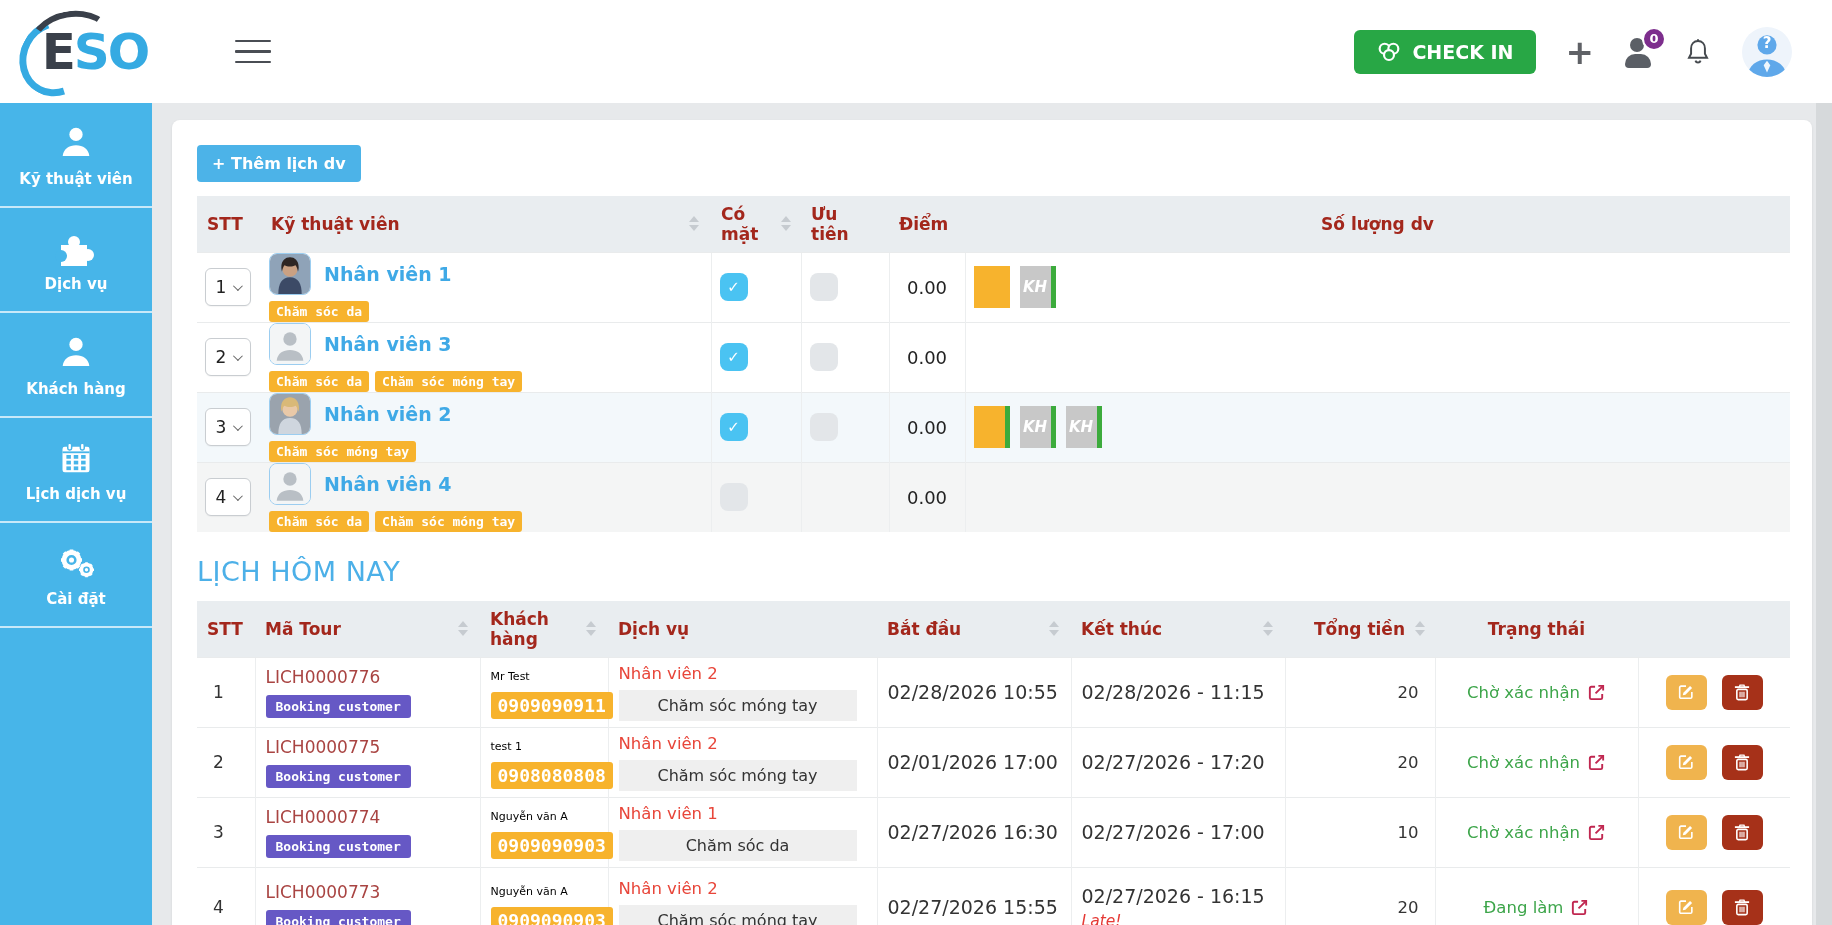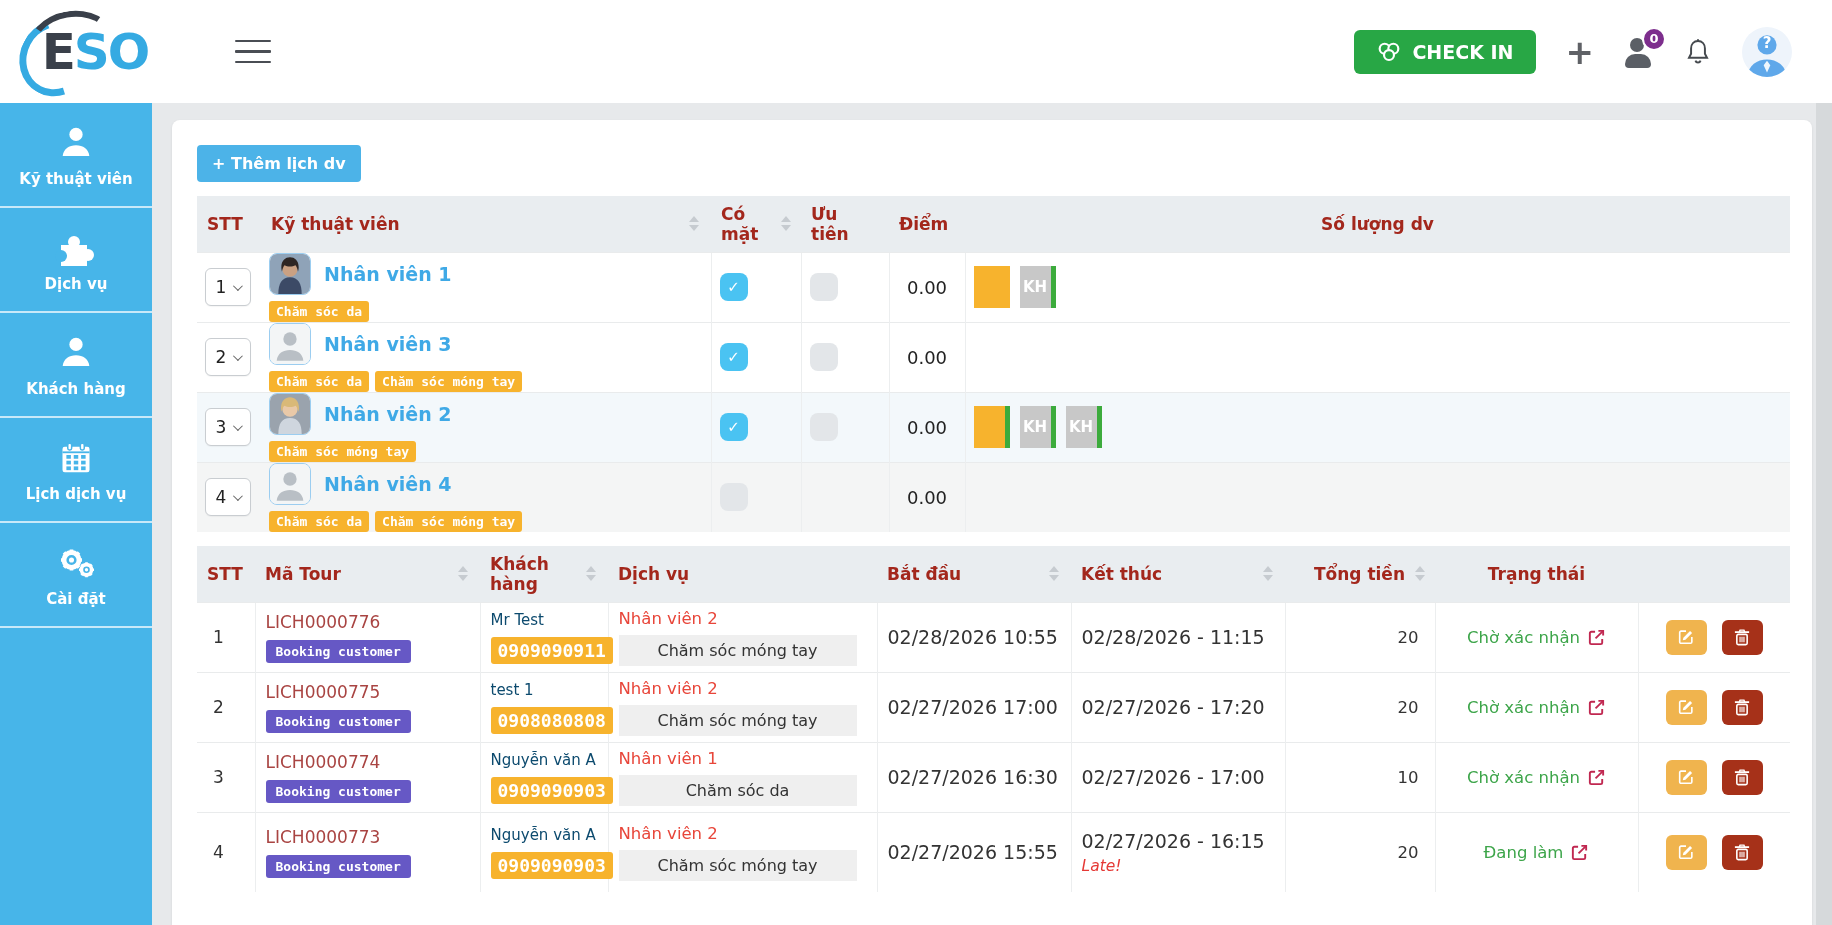--- a/index.html
+++ b/index.html
@@ -69,32 +69,32 @@
   .skill-row { margin-top:6px; display:flex; gap:6px; }
   .skill-badge { background:#f7b32d; color:#fff; font-family:"DejaVu Sans Mono",monospace; font-weight:bold; font-size:13px; padding:3px 7px; border-radius:3px; white-space:nowrap; }
   .cb { width:28px; height:28px; border-radius:8px; background:#e3e6e9; cursor:pointer; display:flex; align-items:center; justify-content:center; }
   .cb.checked { background:#4ac3f2; }
   .cb.checked::after { content:"✓"; color:#fff; font-size:15px; font-weight:bold; }
   .c-score { text-align:center; font-size:18px; color:#222; }
   .blocks { display:flex; gap:10px; }
   .block { width:36px; height:42px; display:flex; align-items:center; justify-content:center; cursor:pointer; }
   .block.orange { background:#f7b32d; }
   .block.kh { background:#c8c8c8; color:#fff; font-weight:bold; font-size:15px; }
-  .block.green-edge { border-right:5px solid #3cab3c; }
+  .block.green-edge { border-right:5px solid #3cab3c;font-style:italic; }
 
   
   .today-title { margin-top:24px; color:#4cb0e8; font-size:27px; font-weight:normal; letter-spacing:.5px; }
   .sched-table { margin-top:14px; }
   .sched-table tbody td { border-top:1px solid #e9ebec; height:66px; vertical-align:middle; padding:6px 10px; }
   .sched-table tbody td.bl { border-left:1px solid #eceeef; }
   .sched-table tr.tall td { height:80px; }
   .c-stt2 { font-size:17px; color:#333; padding-left:16px !important; }
   .code-link { color:#a94442; font-size:17px; text-decoration:none; cursor:pointer; display:inline-block; }
   .type-badge { display:inline-block; margin-top:8px; background:#6658c5; color:#fff; font-family:"DejaVu Sans Mono",monospace; font-weight:bold; font-size:13px; padding:4px 10px; border-radius:3px; }
-  .cust-name { font-size:15px; color:#0c4a6e;margin-top:17px; }
+  .cust-name { font-size:11px; color:#000000;margin-top:17px; }
   .phone-badge { display:inline-block; margin-top:8px; background:#f7b32d; color:#fff; font-family:"DejaVu Sans Mono",monospace; font-weight:bold; font-size:18px; padding:3px 7px; border-radius:3px; }
   .svc-tech { color:#e8463a; font-size:16.5px; }
   .svc-box { margin-top:7px; background:#efefef; color:#333; font-size:16px; text-align:center; padding:6px 10px; width:96%; }
   .dt { font-size:19px; color:#333; }
   .late-note { color:#e53935; font-style:italic; font-size:15.5px; margin-top:5px; }
   .c-total { text-align:right; font-size:16.5px; color:#333; padding-right:16px !important; }
   .c-status { text-align:center; }
   .status-inner { display:inline-flex; align-items:center; gap:7px; }
   .status-text { color:#3da54a; font-size:16.5px; }
   .ext-icon { display:inline-flex; cursor:pointer; }
@@ -416,20 +416,21 @@
                 <div class="cb"></div>
               </td>
             <td class="bl"></td>
             <td class="bl c-score">0.00</td>
             <td class="bl"></td>
           </tr>
         </tbody>
       </table>
 
       
+      <h2 class="today-title">LỊCH HÔM NAY</h2>
 
       <table class="sched-table">
         <colgroup>
             <col style="width:58px">
             <col style="width:225px">
             <col style="width:128px">
             <col style="width:269px">
             <col style="width:194px">
             <col style="width:214px">
             <col style="width:150px">
@@ -535,21 +536,21 @@
                       <path d="M6.8 9.8v6M9 9.8v6M11.2 9.8v6" stroke="#fff" stroke-width="1.3"></path>
                     </svg>
                   </button>
                 </span></td>
           </tr>
           <tr>
             <td class="c-stt2">2</td>
             <td class="bl"><a class="code-link">LICH0000775</a><br><span class="type-badge">Booking customer</span></td>
             <td class="bl"><span class="cust-name">test 1</span><br><span class="phone-badge">0908080808</span></td>
             <td class="bl"><span class="svc-tech">Nhân viên 2</span><div class="svc-box">Chăm sóc móng tay</div></td>
-            <td class="bl dt">02/27/2026 17:00</td>
+            <td class="bl dt">02/01/2026 17:00</td>
             <td class="bl dt">02/27/2026 - 17:20</td>
             <td class="bl c-total">20</td>
             <td class="bl c-status"><span class="status-inner">
                   <span class="status-text">Chờ xác nhận</span>
                   <span class="ext-icon">
                     <svg width="19" height="19" viewBox="0 0 20 20">
                       <path d="M8.5 4H4.5A1.5 1.5 0 0 0 3 5.5v10A1.5 1.5 0 0 0 4.5 17h10a1.5 1.5 0 0 0 1.5-1.5V11.5" fill="none" stroke="#c02750" stroke-width="2"></path>
                       <path d="M9 11L17 3" stroke="#c02750" stroke-width="2"></path>
                       <path d="M12 3h5v5" fill="none" stroke="#c02750" stroke-width="2"></path>
                     </svg>

